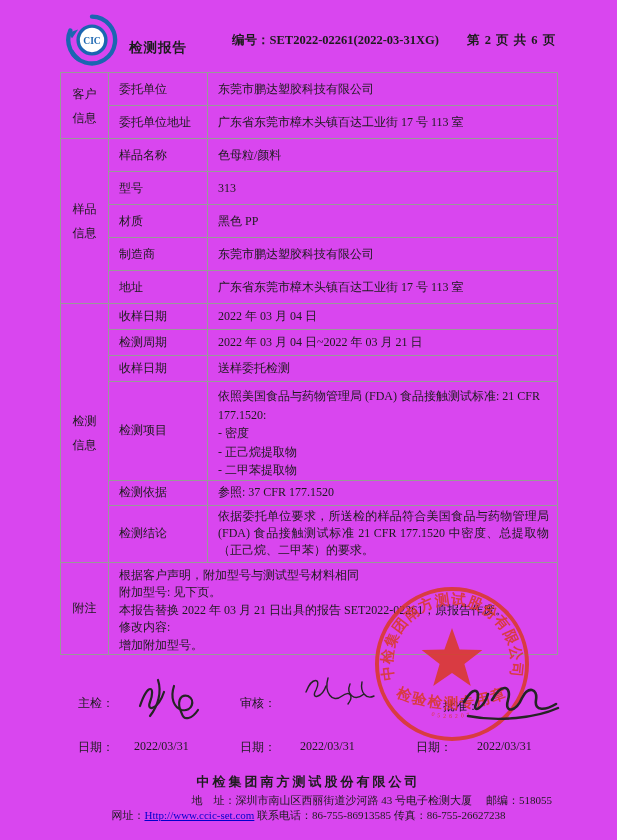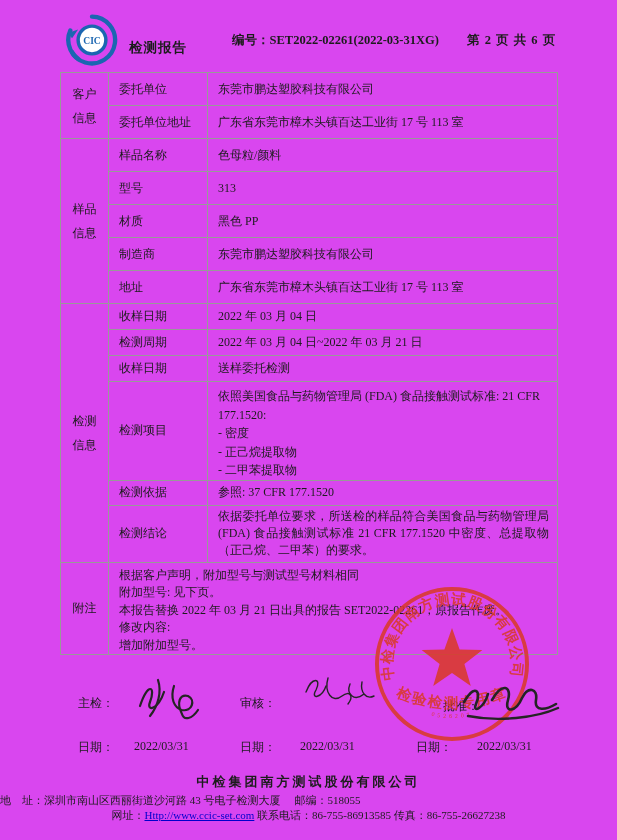--- a/index.html
+++ b/index.html
@@ -35,21 +35,21 @@
   .sig-svg { position:absolute; }
   .sig-ink path { fill:none; stroke:#242424; stroke-linecap:round; }
 
   
   .stamp { position:absolute; left:372px; top:584px; width:160px; height:160px; opacity:0.88; pointer-events:none; z-index:5; }
   .sig3 { z-index:6; }
   .approve-label { z-index:4; }
 
   
   .f-company { position:absolute; left:0; top:773px; width:617px; text-align:center; font-size:13px; font-weight:bold; letter-spacing:3px; }
-  .f-line1 { position:absolute; left:0; top:793px; width:552px; text-align:left; font-size:11px; }
+  .f-line1 { position:absolute; left:0; top:793px; width:552px; text-align:right; font-size:11px; }
   .f-line2 { position:absolute; left:0; top:808px; width:617px; text-align:center; font-size:11px; }
   .f-link { color:#0000cc; text-decoration:underline; }
   .gap2 { display:inline-block; width:14px; }
 </style>
 </head>
 <body>
 
 <div class="page">
 
   <svg class="logo" viewBox="0 0 60 60">

